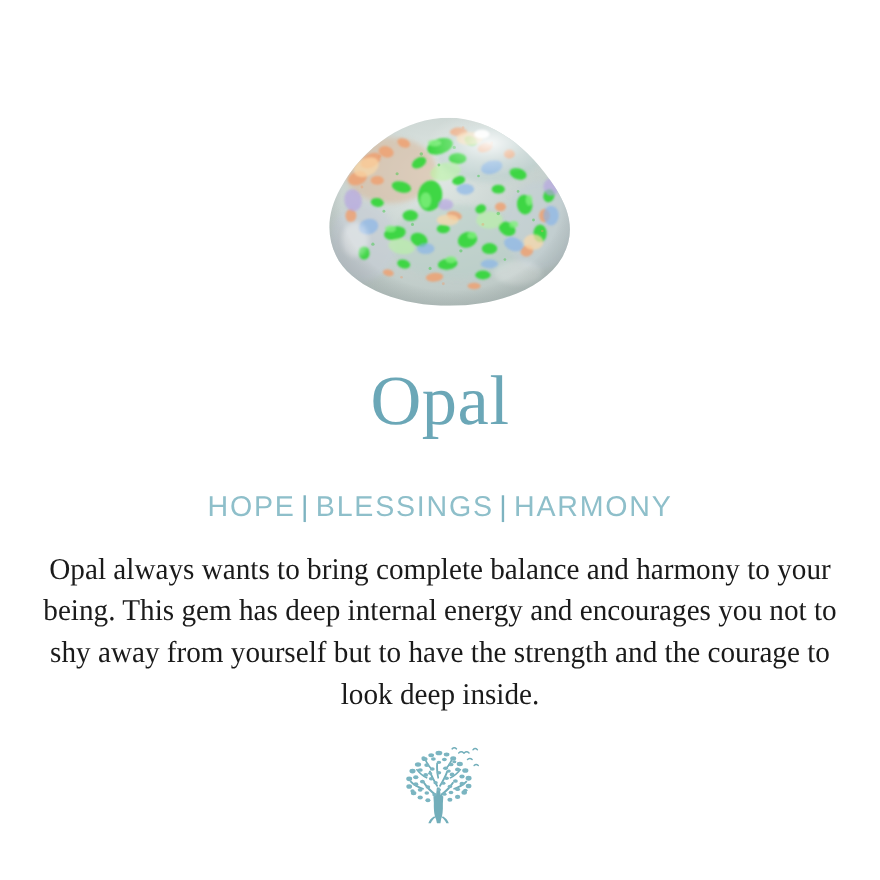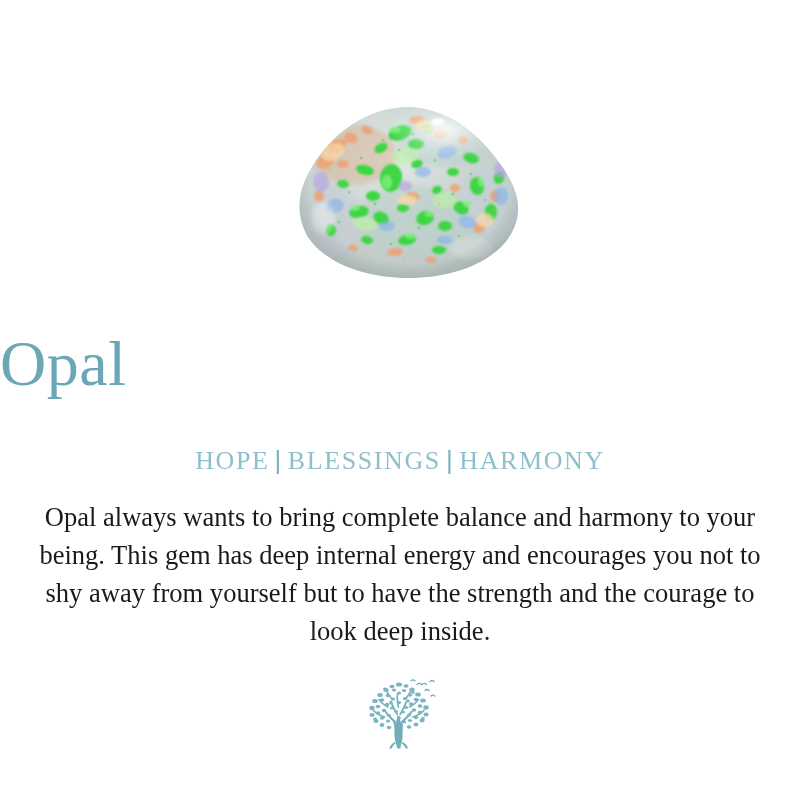--- a/index.html
+++ b/index.html
@@ -29,21 +29,21 @@
     height: 185px;
   }
   .gem-wrap svg { display: block; width: 100%; height: 100%; }
 
   
   .title {
     position: absolute;
     left: 0;
     top: 332px;
     width: 800px;
-    text-align: left;
+    text-align: center;
     font-family: "Liberation Serif", serif;
     font-size: 64px;
     line-height: 1;
     font-weight: 400;
     letter-spacing: 0.5px;
     color: #6ba7b7;
   }
 
   
   .subtitle {
@@ -58,21 +58,21 @@
     font-weight: 300;
     letter-spacing: 1.6px;
     color: #8ebfca;
     white-space: nowrap;
   }
   .subtitle .sep {
     color: #7db3c0;
     padding: 0 5px;
     font-weight: 400;
   }
-  .subtitle .kw { display: inline; font-family: Liberation Serif, serif; }
+  .subtitle .kw { display: inline; }
 
   
   .body-copy {
     position: absolute;
     left: 18px;
     top: 498px;
     width: 764px;
     text-align: center;
     font-family: "Liberation Serif", serif;
     font-size: 27.5px;

